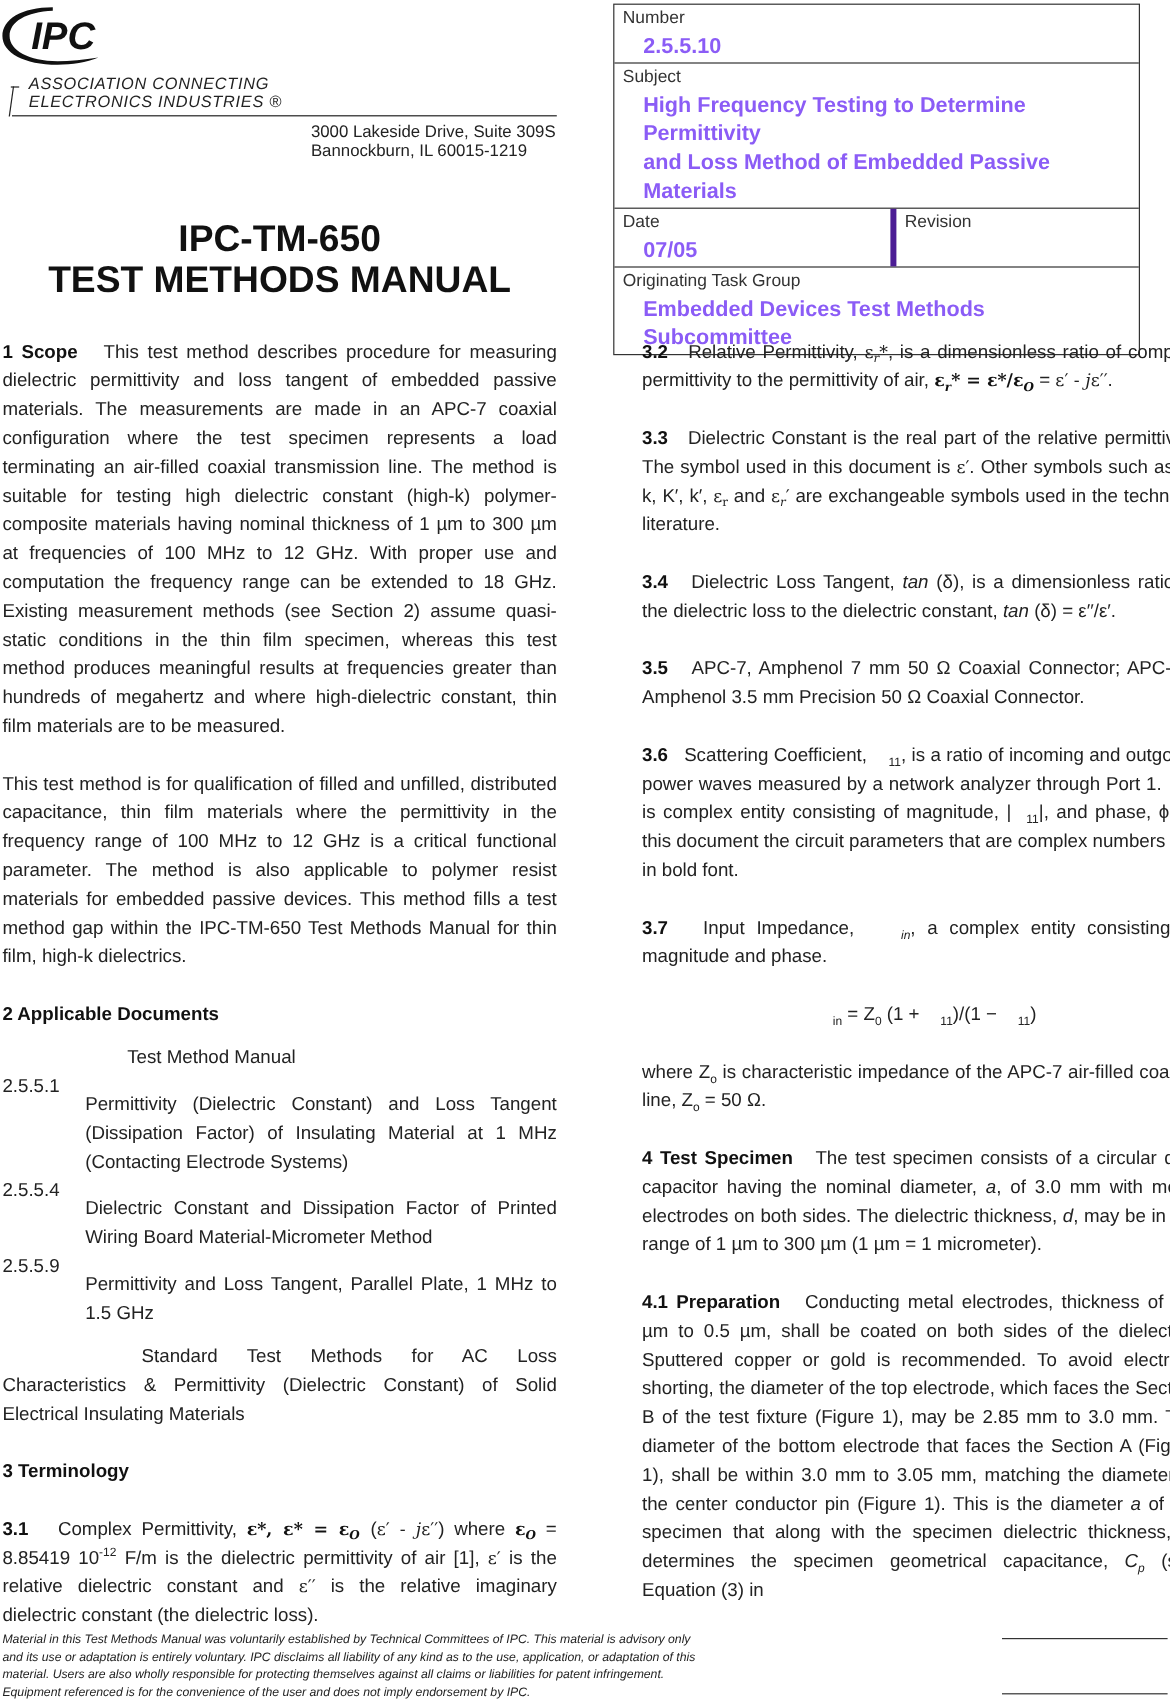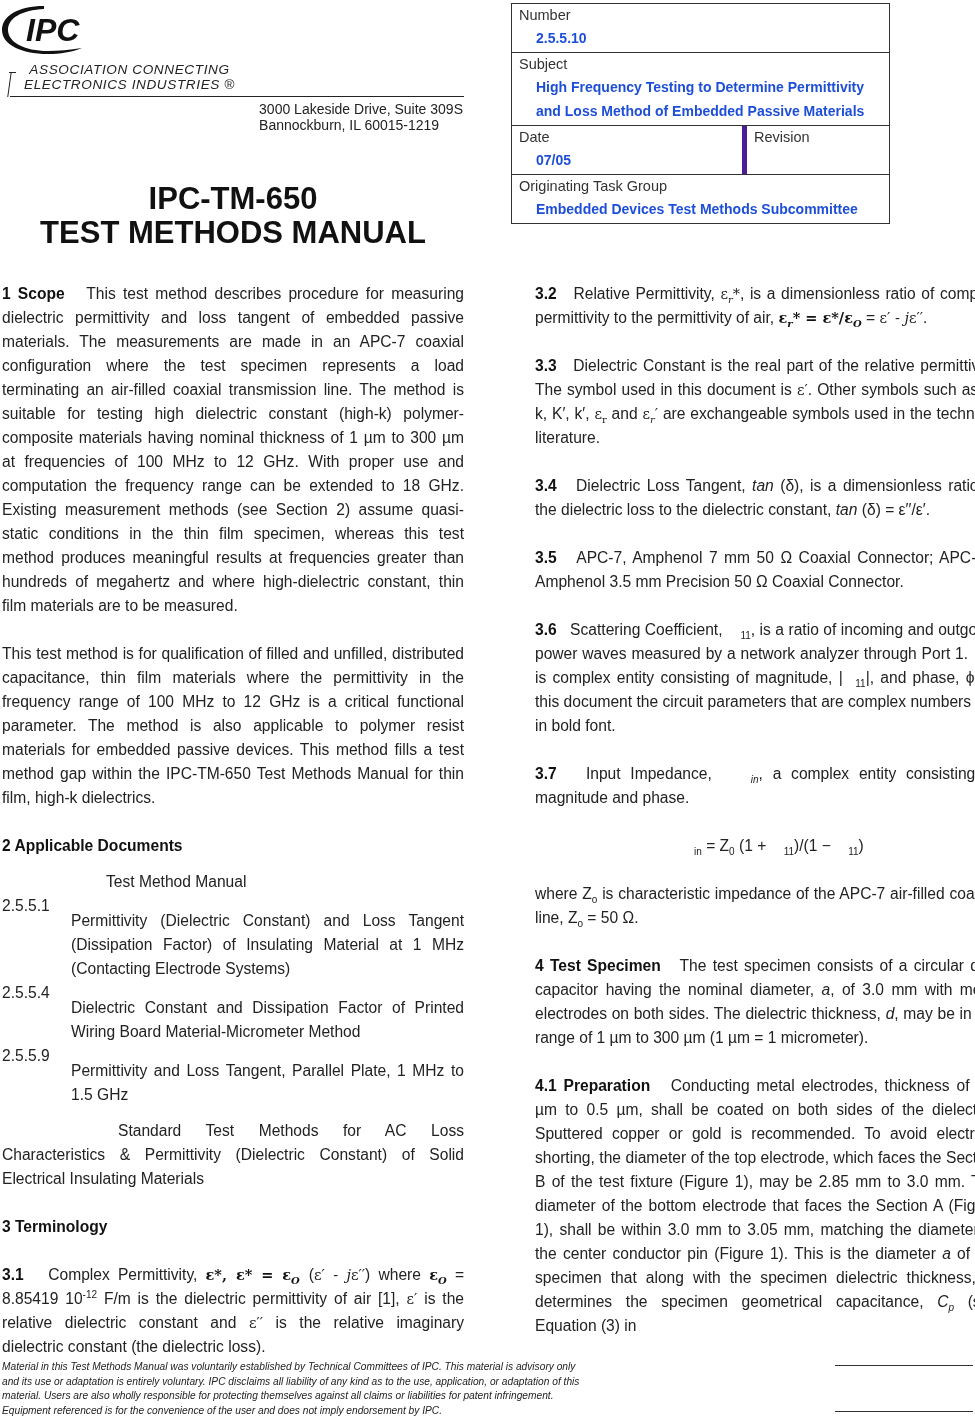--- a/index.html
+++ b/index.html
@@ -3,33 +3,33 @@
 <meta charset="utf-8">
 <style>
   html, body { margin: 0; padding: 0; background: #ffffff; }
   body {
     width: 975px; height: 1419px; position: relative; overflow: hidden;
     font-family: "Liberation Sans", sans-serif; color: #1a1a1a;
   }
   .abs { position: absolute; }
   
   .logo { left: 0; top: 2px; width: 104px; height: 56px; }
-  .assoc { left: 24px; top: 62px; font-style: italic; font-size: 13.6px; letter-spacing: 0.6px; line-height: 15px; color: #222; text-align: center; }
+  .assoc { left: 24px; top: 62px; font-style: italic; font-size: 13.6px; letter-spacing: 0.6px; line-height: 15px; color: #222; }
   .assoc-rule-h { left: 10px; top: 96px; width: 454px; height: 1px; background: #222; }
   .assoc-rule-tick { left: 9px; top: 72px; width: 1px; height: 25px; background: #222; transform: skewX(-8deg); }
   .assoc-rule-tick2 { left: 9px; top: 72px; width: 7px; height: 1px; background: #222; }
   .address { right: 512px; top: 102px; text-align: left; font-size: 14px; line-height: 15.5px; color: #222; }
   .manual-title { left: 0; width: 466px; top: 182px; text-align: center; font-weight: bold; font-size: 31px; line-height: 34px; color: #111; }
 
   
-  .hdr-table { left: 511px; top: 3px; width: 379px; border: 1px solid #333; box-sizing: border-box; }
+  .hdr-table { left: 511px; top: 3px; width: 439px; border: 1px solid #333; box-sizing: border-box; }
   .hdr-row { border-bottom: 1px solid #333; padding: 1px 0 2px 7px; }
   .hdr-row:last-child { border-bottom: none; }
   .hdr-label { font-size: 14.5px; line-height: 21px; color: #333; }
-  .hdr-value { font-size: 14px; font-weight: bold; line-height: 24px; padding-left: 17px; color: #1d4ed8; }
+  .hdr-value { font-size: 18px; font-weight: bold; line-height: 24px; padding-left: 17px; color: #8b5cf6; }
   .hdr-split { display: flex; padding: 0; }
   .hdr-split > div { padding: 1px 0 2px 7px; }
   .hdr-split .left { width: 223px; border-right: 5px solid #4c1d95; }
   .hdr-split .right { flex: 1; }
 
   
   .col { font-size: 15.6px; line-height: 24px; color: #222; text-align: justify; }
   .col-left { left: 2px; top: 282px; width: 462px; }
   .col-right { left: 535px; top: 282px; width: 463px; }
   .col p { margin: 0 0 24px 0; }

